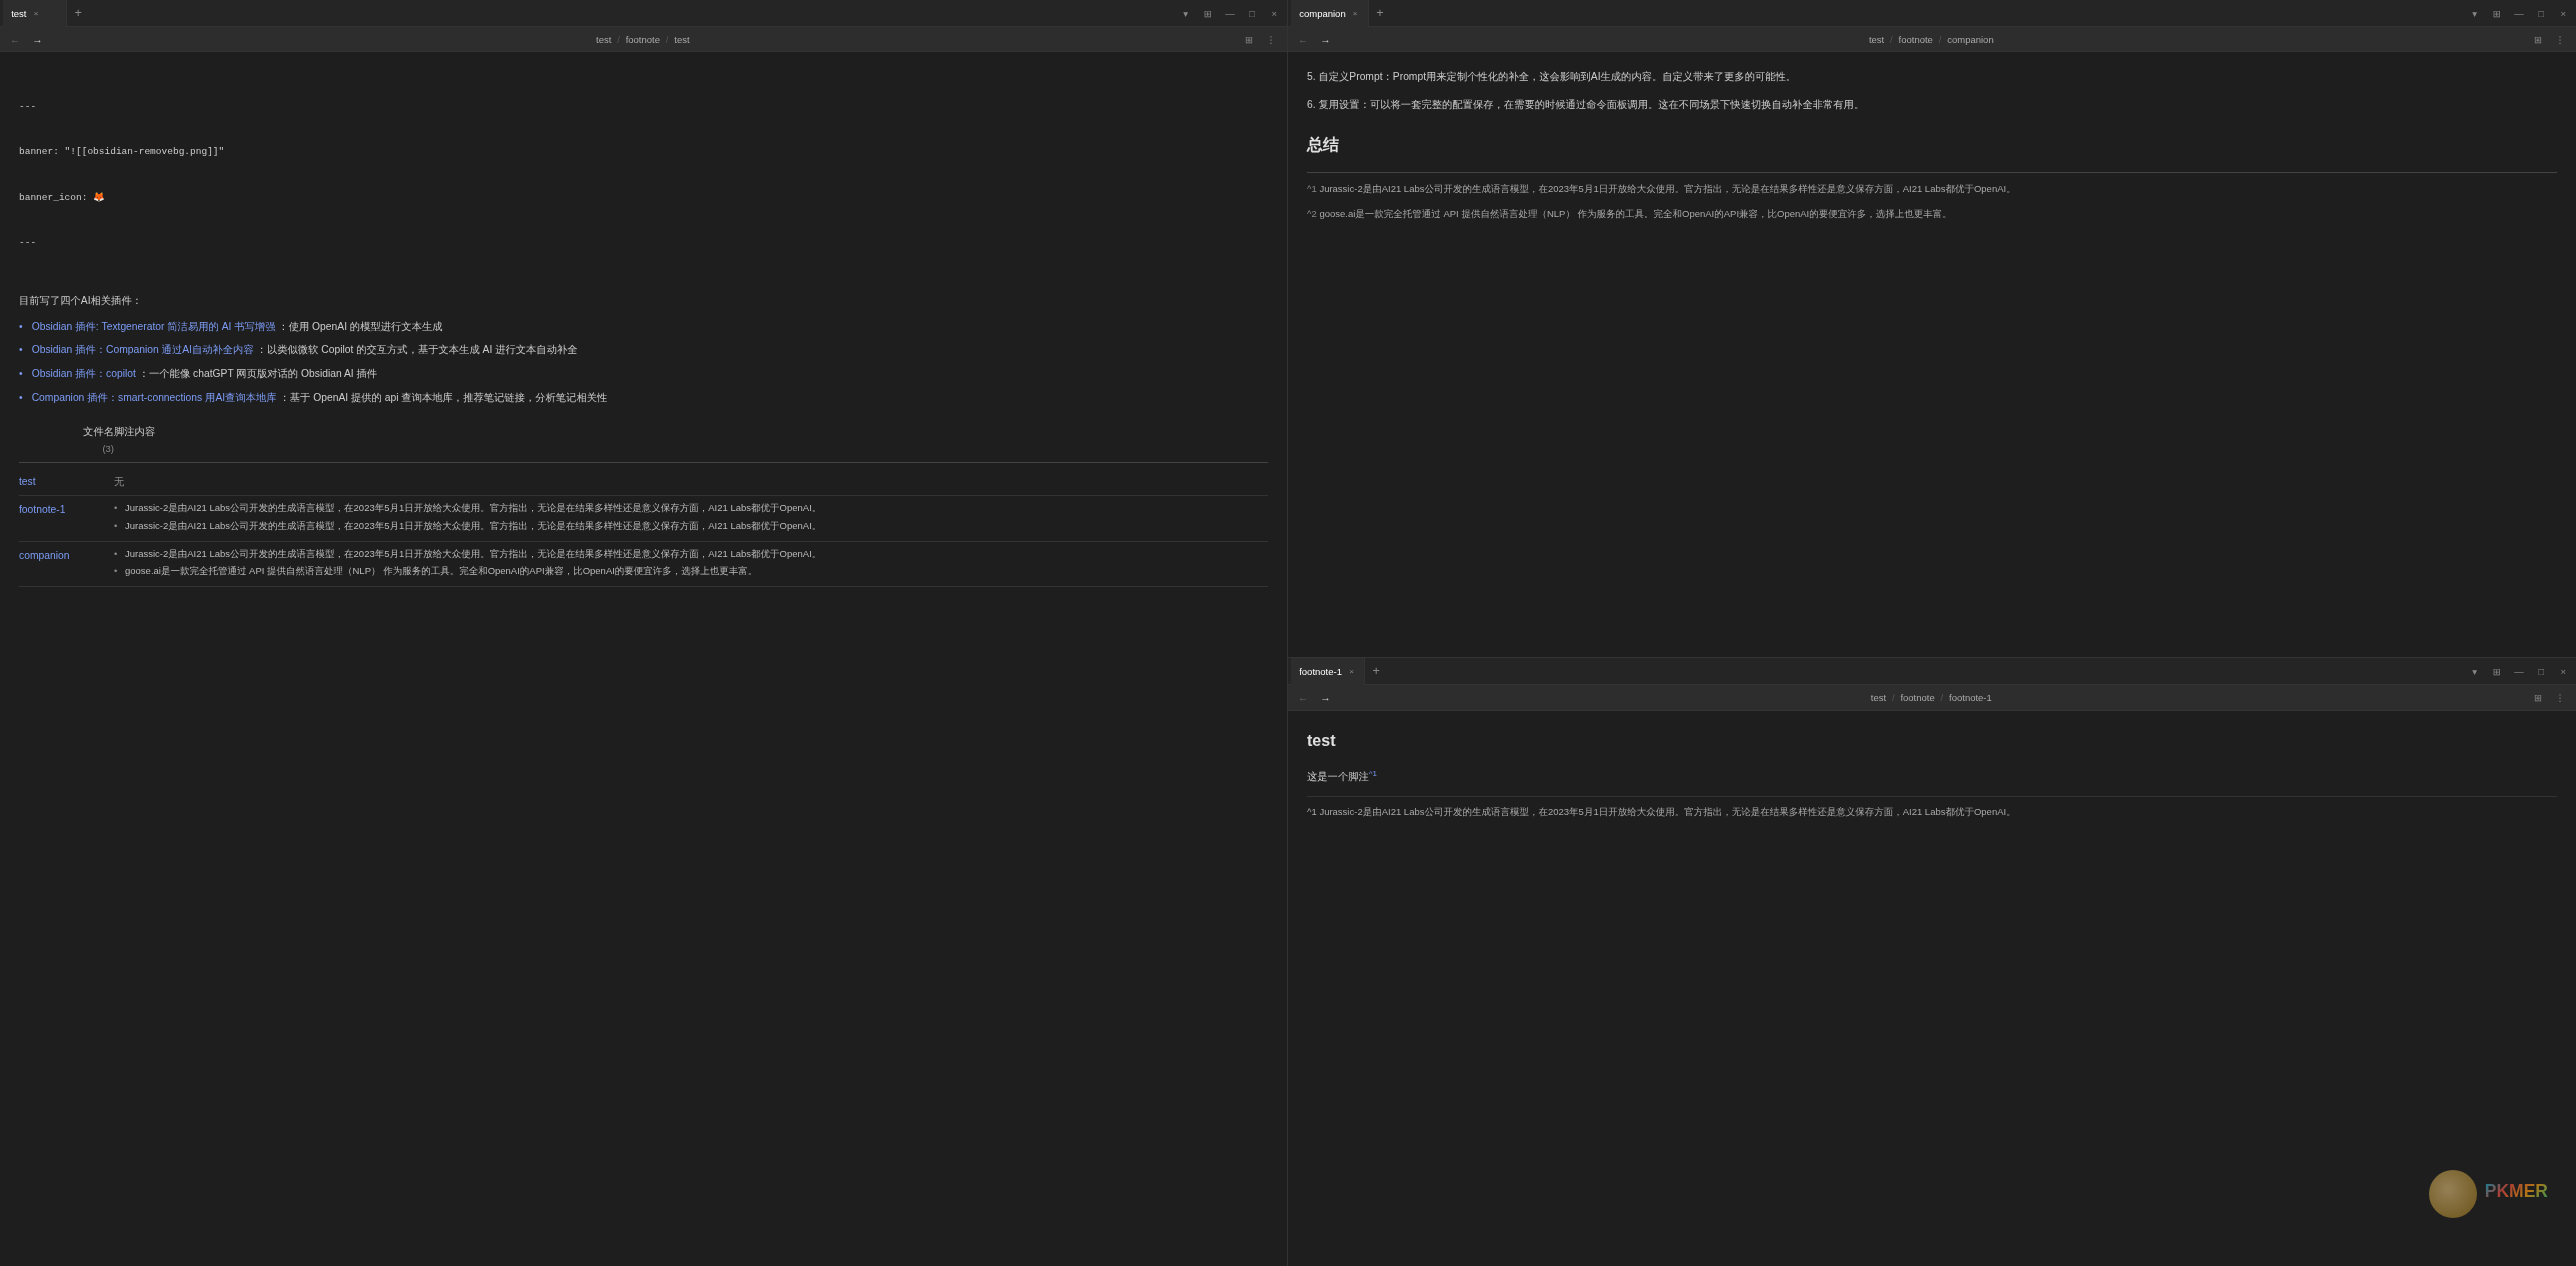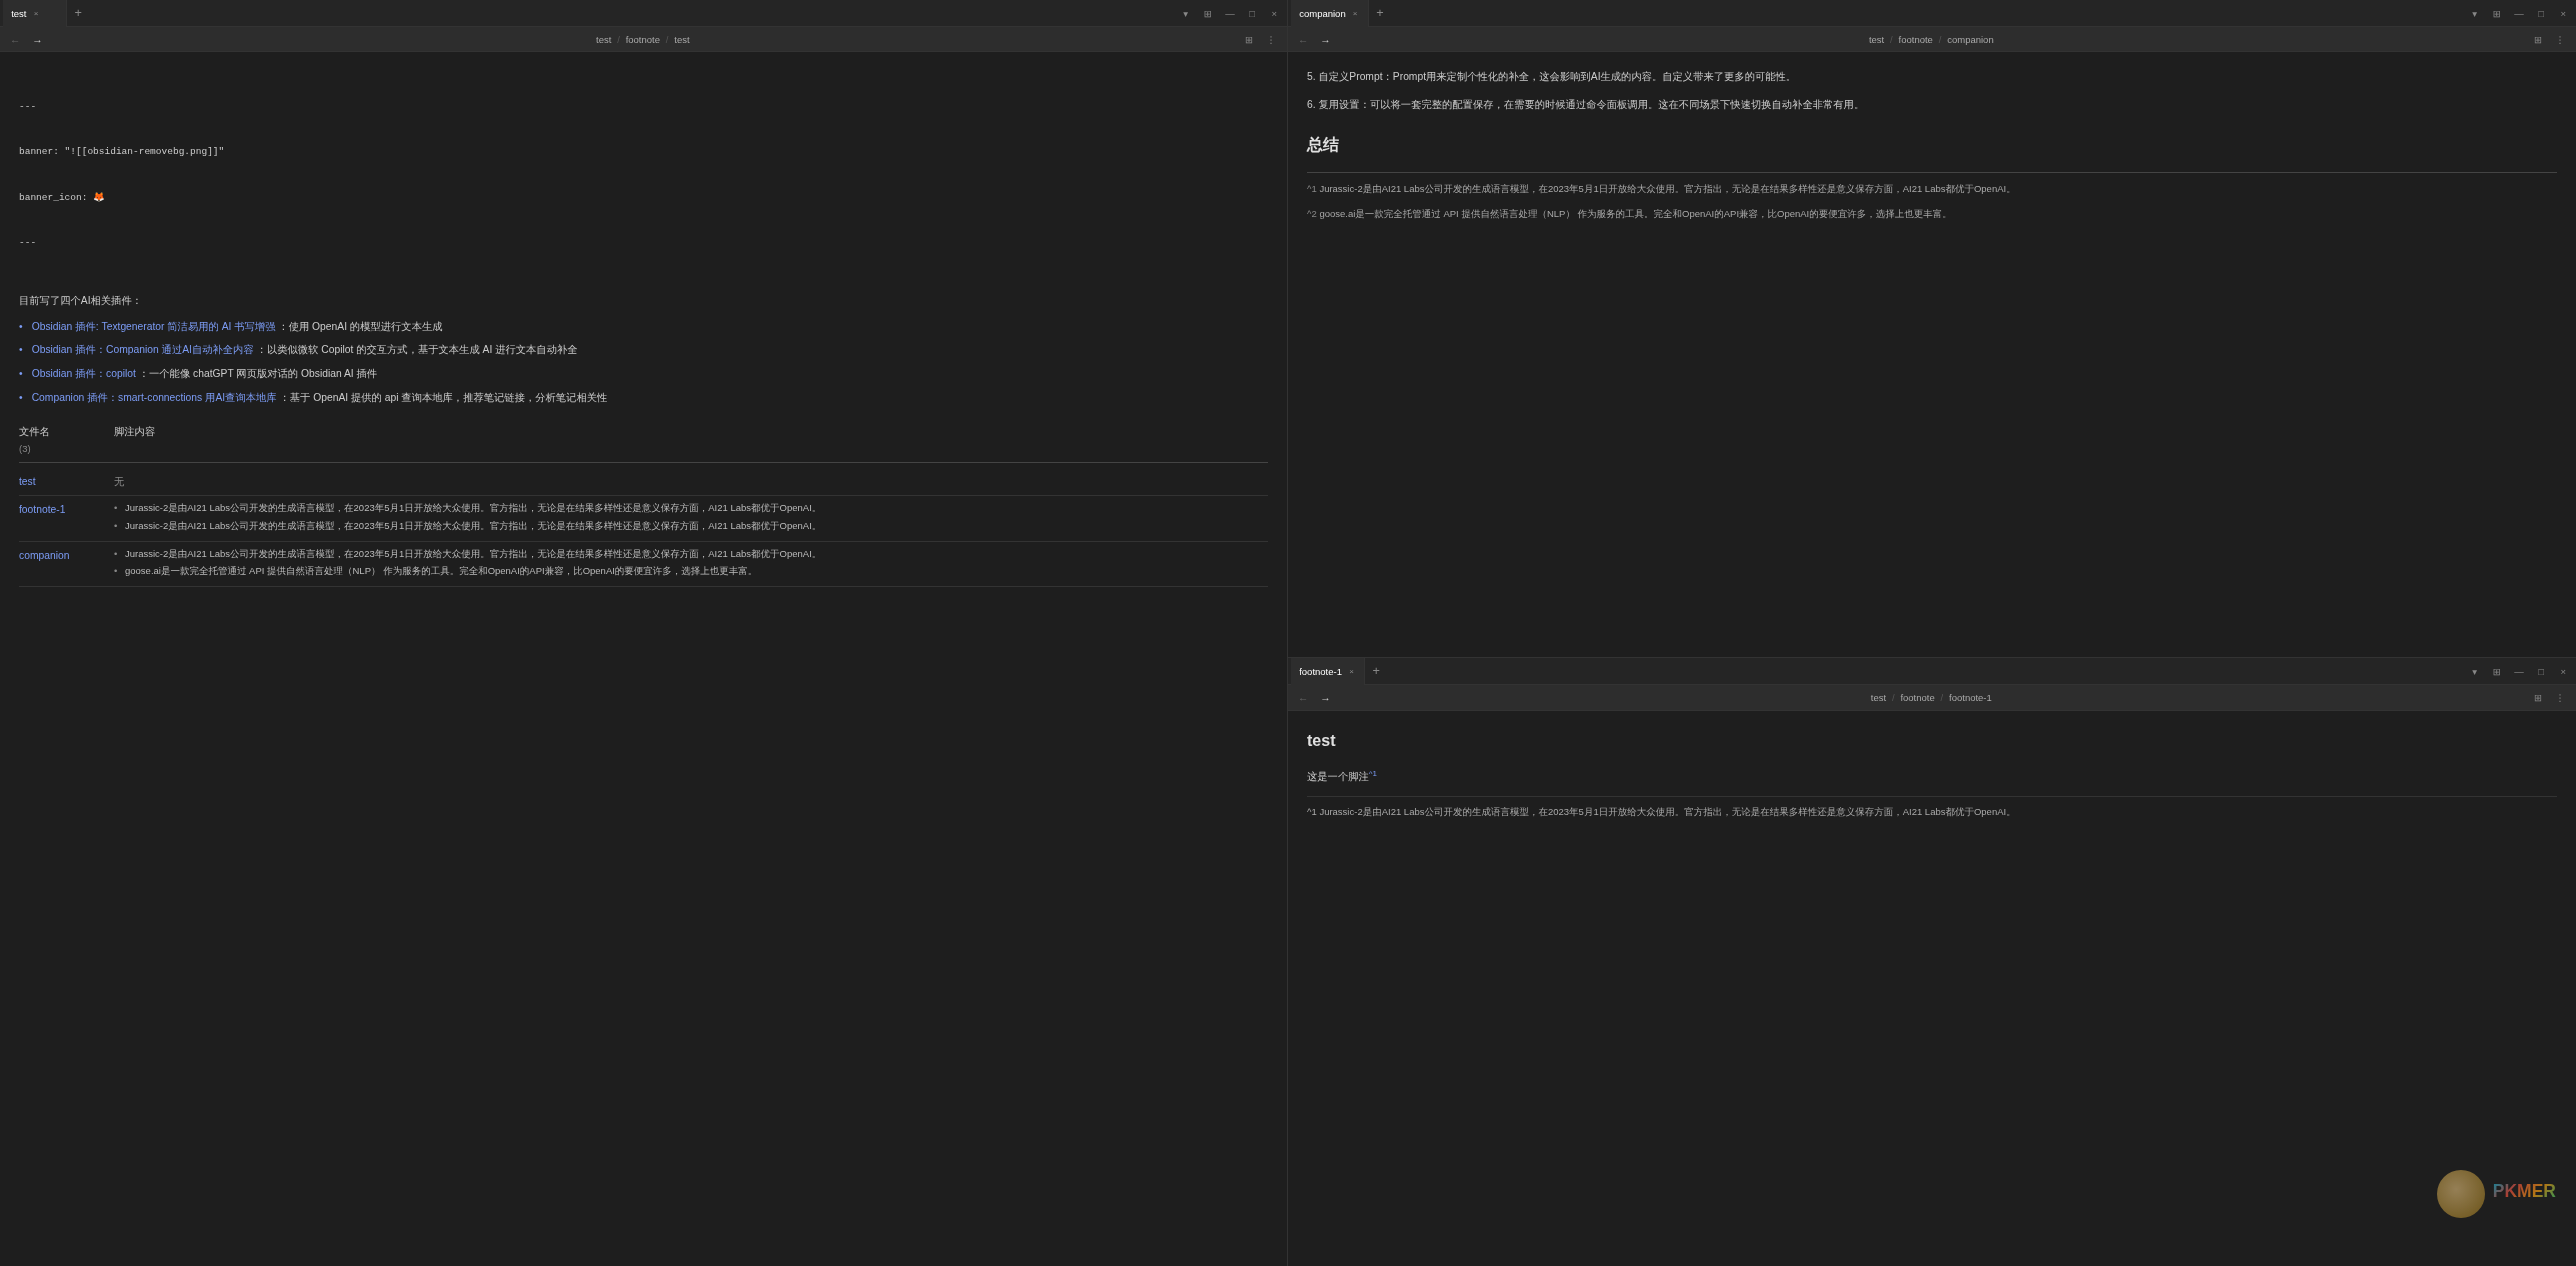--- a/index.html
+++ b/index.html
@@ -185,21 +185,21 @@
       margin-top: 16px;
     }
     .footnote-table-header {
       display: flex;
       border-bottom: 0.8px solid #444;
       padding-bottom: 4.8px;
       margin-bottom: 4.8px;
       font-size: 10.3px;
       color: #999;
     }
-    .fn-col-file { width: 95px; color: #ccc; font-weight: 500; }
+    .fn-col-file { width: 95px; color: #ccc; font-weight: 500; text-align: right; }
     .fn-col-content { flex: 1; color: #ccc; font-weight: 500; }
     .fn-count { color: #888; font-size: 9.5px; }
     .fn-table-row {
       display: flex;
       padding: 4.8px 0;
       border-bottom: 0.8px solid #333;
       align-items: flex-start;
     }
     .fn-file { width: 95px; flex-shrink: 0; }
     .fn-file a { color: #7c9cf5; text-decoration: none; font-size: 10.3px; }
@@ -244,21 +244,21 @@
       color: #aaa;
       margin-top: 9.5px;
       padding-top: 6.4px;
       border-top: 0.8px solid #333;
     }
 
     
     .watermark {
       position: absolute;
       bottom: 48px;
-      right: 20px;
+      right: 28px;
       opacity: 0.7;
       pointer-events: none;
       z-index: 100;
     }
     .watermark-text {
       font-size: 17.5px;
       font-weight: bold;
       color: transparent;
       background: linear-gradient(135deg, #00b4d8, #e74c3c, #f39c12, #2ecc71);
       -webkit-background-clip: text;

